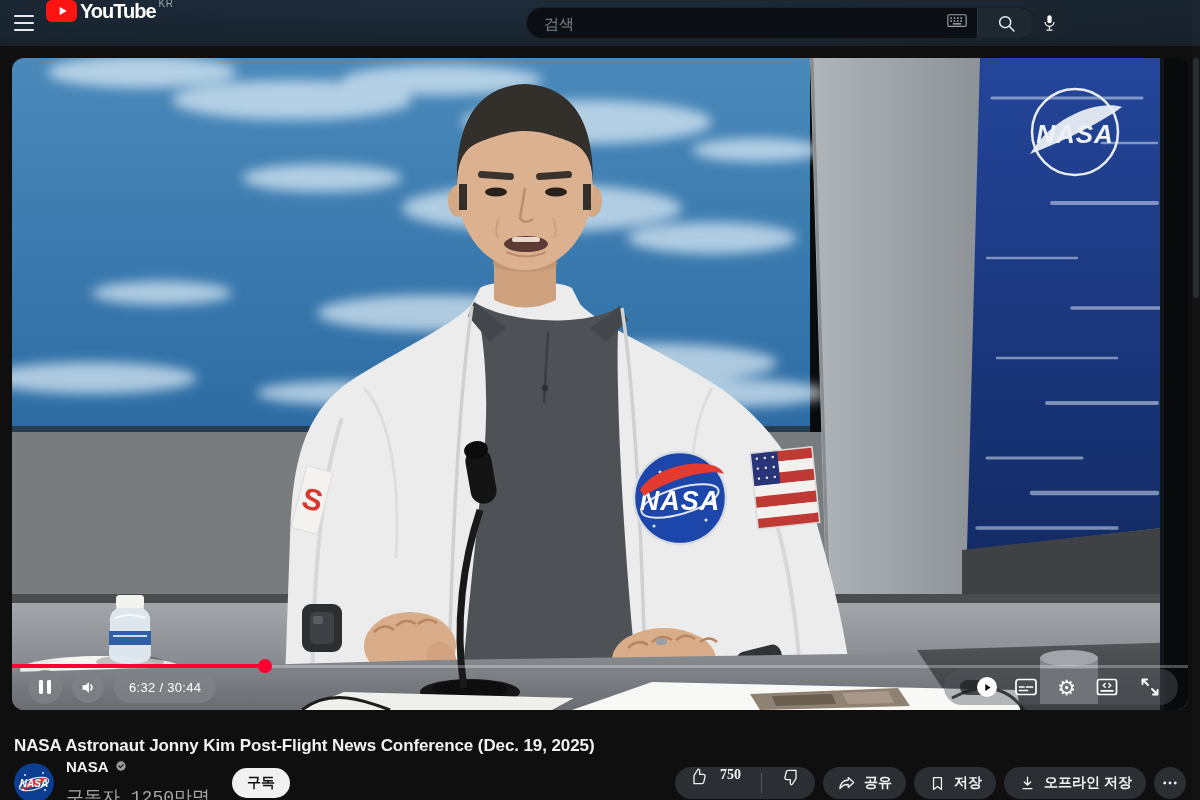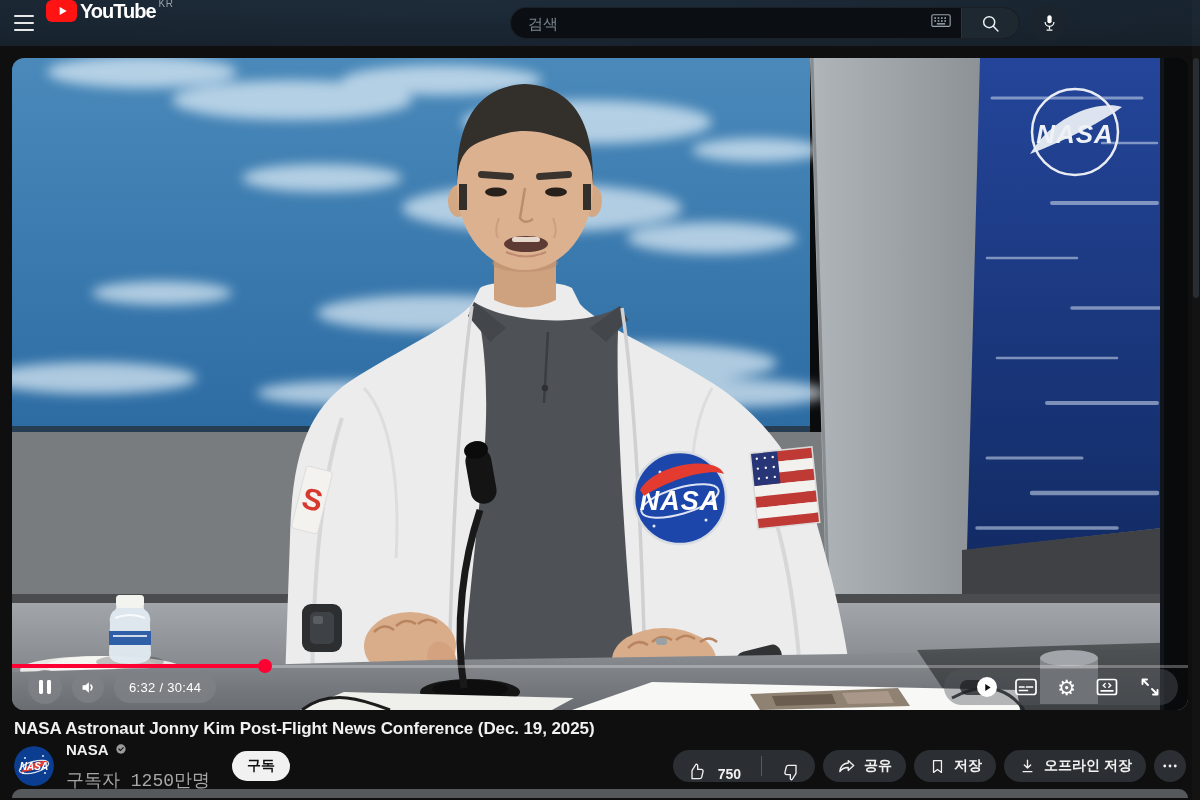--- a/index.html
+++ b/index.html
@@ -17,21 +17,21 @@
   }
   .burger{ position:absolute; left:14px; top:15px; width:20px; height:16px;
     display:flex; flex-direction:column; justify-content:space-between; cursor:pointer; background:none; border:none;}
   .burger span{ display:block; height:2px; border-radius:1px; background:#e8e8e8; }
   .yt-logo{ position:absolute; left:46px; top:0; display:flex; align-items:flex-start; gap:3px; }
   .yt-badge{ width:31px; height:22px; border-radius:6px; background:var(--logo-red,#ff1313);
     display:flex; align-items:center; justify-content:center; }
   .yt-badge svg{ display:block; }
   .yt-word{ font-size:20px; font-weight:bold; letter-spacing:-1px; color:#fff; line-height:22px;}
   .yt-region{ font-size:10px; color:#98a2aa; margin-top:-2px; letter-spacing:.5px;}
-  .search-pill{ position:absolute; left:510px; top:7px; width:510px; height:32px;
+  .search-pill{ position:absolute; left:526px; top:7px; width:510px; height:32px;
     display:flex; border:1px solid rgba(255,255,255,.07); border-radius:17px; overflow:hidden; background:#0b0f13;}
   .search-input{ flex:1; background:transparent; border:none; outline:none; color:#e8e8e8;
     font-size:15px; padding:0 10px 0 17px; font-family:"Liberation Sans",sans-serif;}
   .search-input::placeholder{ color:#7c8790; }
   .kbd-ic{ align-self:center; margin-right:10px; flex:0 0 auto; cursor:pointer;}
   .search-btn{ width:58px; background:#1e2831; border:none; border-left:1px solid rgba(255,255,255,.06);
     display:flex; align-items:center; justify-content:center; cursor:pointer;}
   .mic-btn{ position:absolute; left:1031px; top:5px; width:36px; height:36px; border-radius:50%;
     background:#1b242d; border:none; display:flex; align-items:center; justify-content:center; cursor:pointer;}
   
@@ -49,36 +49,36 @@
   .time-pill{ height:32px; border-radius:16px; background:rgba(126,129,133,.82);
     display:flex; align-items:center; padding:0 15px; font-size:13px; color:#fff; letter-spacing:.3px;}
   .ctl-right{ position:absolute; right:10px; bottom:5px; height:36px; border-radius:18px;
     background:rgba(84,88,93,.42); display:flex; align-items:center; gap:18px; padding:0 16px;}
   .ctl-right .icon-btn{ background:none; border:none; padding:0; display:flex; align-items:center; cursor:pointer;}
   .gear-glyph{ font-size:21px; color:#fff; line-height:1; }
   .autoplay{ width:35px; height:15px; border-radius:8px; background:rgba(30,32,34,.75); position:relative; }
   .autoplay .knob{ position:absolute; right:-2px; top:-2.5px; width:20px; height:20px; border-radius:50%;
     background:#fff; display:flex; align-items:center; justify-content:center;}
   
-  .v-title{ margin:8px 14px 0; font-size:17px; font-weight:bold; line-height:22px; color:#f1f1f1; letter-spacing:-.1px;}
+  .v-title{ margin:25px 14px 0; font-size:17px; font-weight:bold; line-height:22px; color:#f1f1f1; letter-spacing:-.1px;}
   .ch-row{ margin:6px 14px 0; display:flex; align-items:center; height:40px;}
   .avatar{ width:40px; height:40px; border-radius:50%; overflow:hidden; flex:0 0 auto; cursor:pointer;}
   .ch-meta{ margin-left:12px; }
   .ch-name-line{ display:flex; align-items:center; gap:5px; }
   .ch-name{ font-size:15px; font-weight:bold; color:#f1f1f1; cursor:pointer;}
   .ch-subs{ font-size:18px; color:#a7a7a7; margin-top:10px;font-family:Liberation Mono, monospace;}
   .subscribe-btn{ margin-left:22px; height:30px; padding:0 15px; border:none; border-radius:15px;
     background:#f1f1f1; color:#0f0f0f; font-size:14px; font-weight:bold; cursor:pointer; font-family:inherit;text-align:center;}
   .actions{ margin-left:auto; display:flex; align-items:center; gap:8px;}
   .pill{ height:32px; border-radius:16px; background:var(--button-bg,#2b2e32); color:#f1f1f1;
     display:flex; align-items:center; gap:7px; padding:0 14px; font-size:14px; font-weight:bold;
     border:none; cursor:pointer; font-family:inherit;}
   .like-pill{ padding:0; overflow:hidden;}
-  .like-half{ display:flex; align-items:flex-end; gap:12px; padding:0 13px; height:100%; background:none; border:none;
-    color:#f1f1f1; font-size:14px; font-weight:bold; cursor:pointer; font-family:Liberation Sans, sans-serif;}
+  .like-half{ display:flex; align-items:flex-start; gap:12px; padding:0 13px; height:100%; background:none; border:none;
+    color:#f1f1f1; font-size:14px; font-weight:bold; cursor:pointer; font-family:Liberation Serif, serif;}
   .divider{ width:1px; height:20px; background:#565a5e; }
   .more-btn{ width:32px; height:32px; border-radius:50%; background:var(--button-bg,#2b2e32); border:none;
     display:flex; align-items:center; justify-content:center; cursor:pointer;}
   .desc-strip{ margin:3px 12px 0; height:9px; border-radius:9px 9px 0 0; background:#56595c;}
   
   .scrollbar{ position:absolute; right:0; top:0; width:8px; height:800px; background:rgba(255,255,255,.02);}
   .scroll-thumb{ position:absolute; right:1px; top:58px; width:6px; height:240px; border-radius:3px;
     background:#323841; opacity:.7; cursor:pointer;}
   svg text{ font-family:"Liberation Sans",sans-serif; }
 </style>

